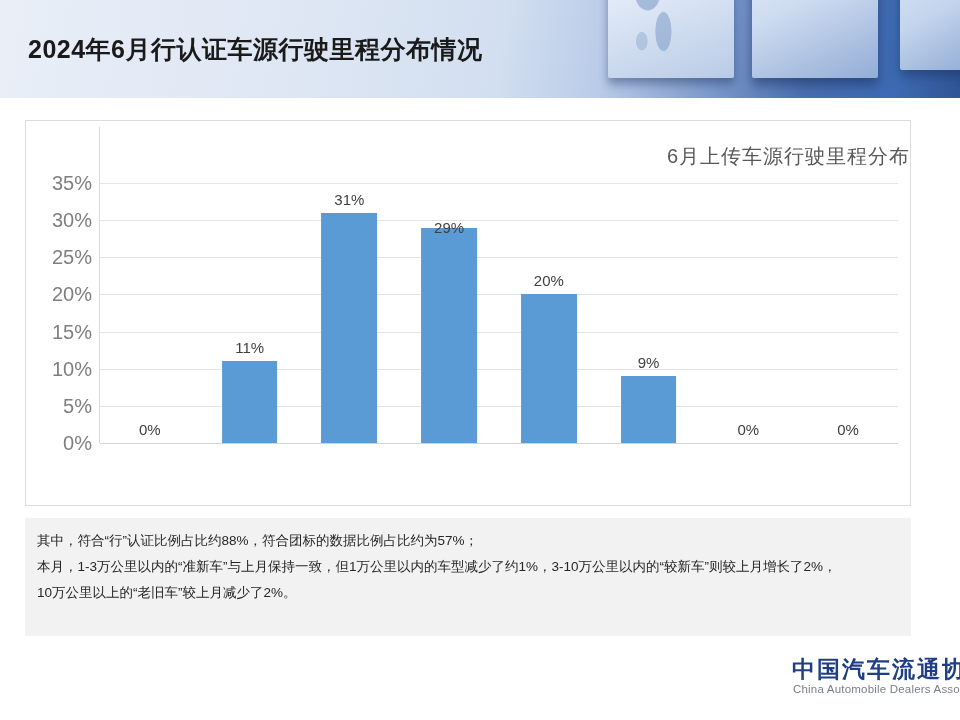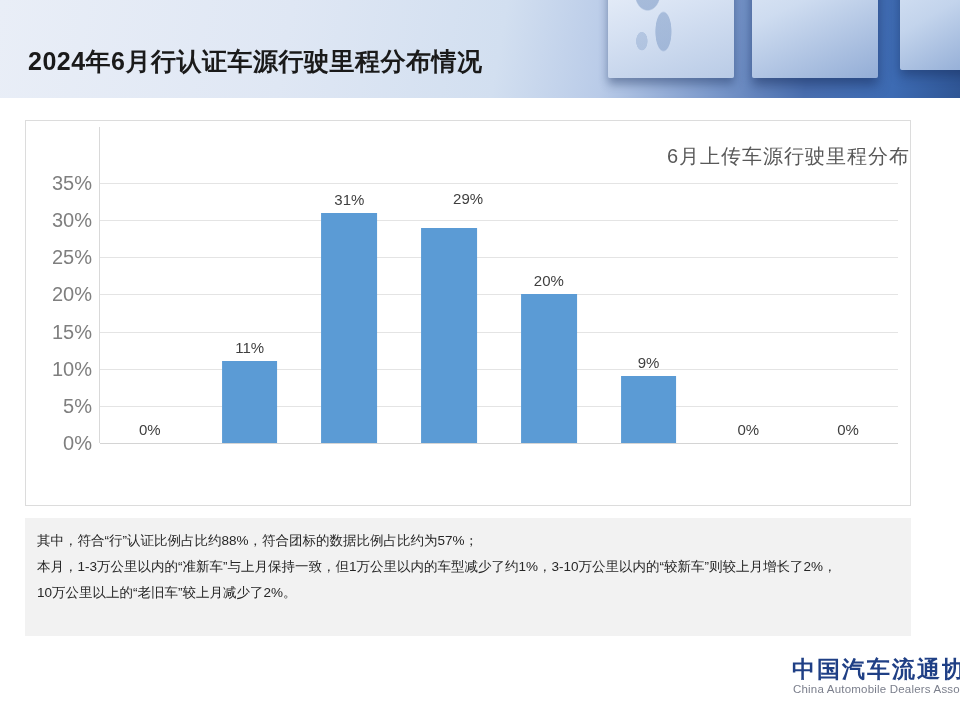--- a/index.html
+++ b/index.html
@@ -85,21 +85,21 @@
     left: 300px;
     top: -42px;
     width: 96px;
     height: 112px;
     background: linear-gradient(150deg, #dbe6f6 0%, #c3d4ec 45%, #8aa6d2 100%);
     box-shadow: 0 6px 11px rgba(20,40,85,0.45);
   }
   .header-title {
     position: absolute;
     left: 28px;
-    top: 45px;
+    top: 33px;
     font-size: 25px;
     font-weight: bold;
     color: #1a1a1a;
     letter-spacing: 0.5px;
     white-space: nowrap;
   }
 
   
   .chart-card {
     position: absolute;
@@ -314,21 +314,21 @@
           <div class="bar-slot">
             <div class="bar" style="height: 81.7143px; background: rgb(91, 155, 213);"></div>
             <div class="bar-value" style="bottom: 86.7143px;">11%</div>
           </div>
           <div class="bar-slot">
             <div class="bar" style="height: 230.286px; background: rgb(91, 155, 213);"></div>
             <div class="bar-value" style="bottom: 235.286px;">31%</div>
           </div>
           <div class="bar-slot">
             <div class="bar" style="height: 215.429px; background: rgb(91, 155, 213);"></div>
-            <div class="bar-value" style="bottom: 236px; margin-left: 19px;">29%</div>
+            <div class="bar-value" style="bottom: 207px;">29%</div>
           </div>
           <div class="bar-slot">
             <div class="bar" style="height: 148.571px; background: rgb(91, 155, 213);"></div>
             <div class="bar-value" style="bottom: 153.571px;">20%</div>
           </div>
           <div class="bar-slot">
             <div class="bar" style="height: 66.8571px; background: rgb(91, 155, 213);"></div>
             <div class="bar-value" style="bottom: 71.8571px;">9%</div>
           </div>
           <div class="bar-slot">

